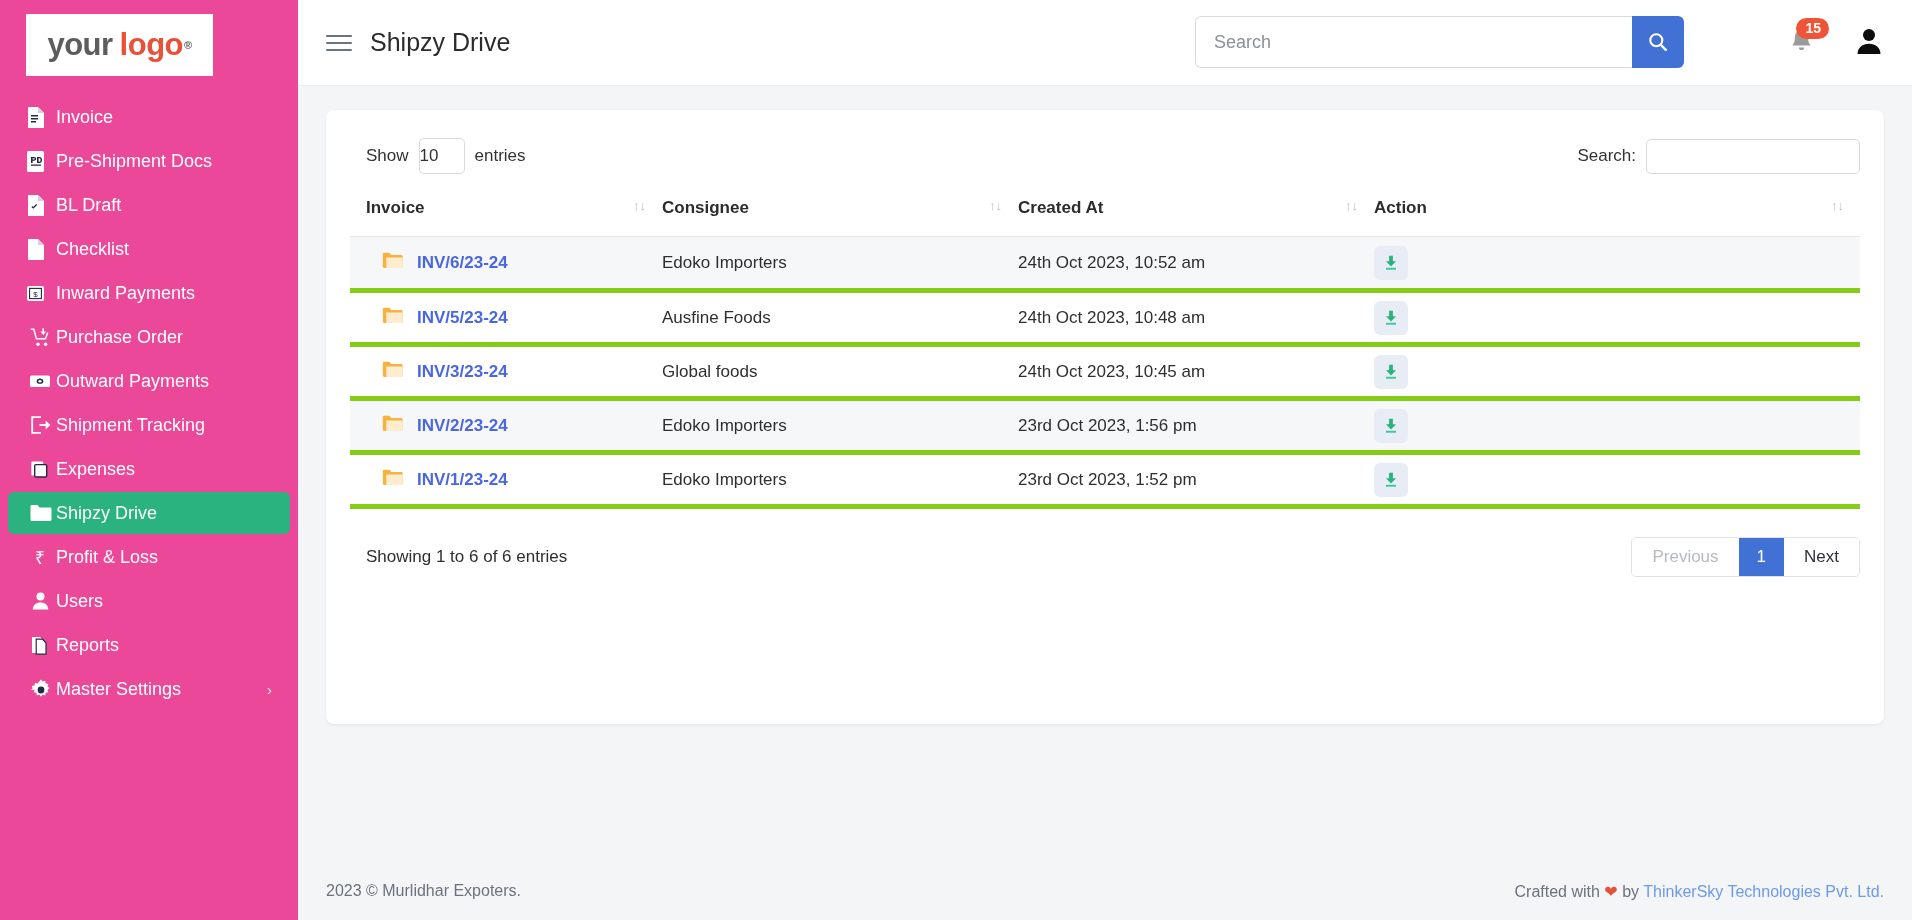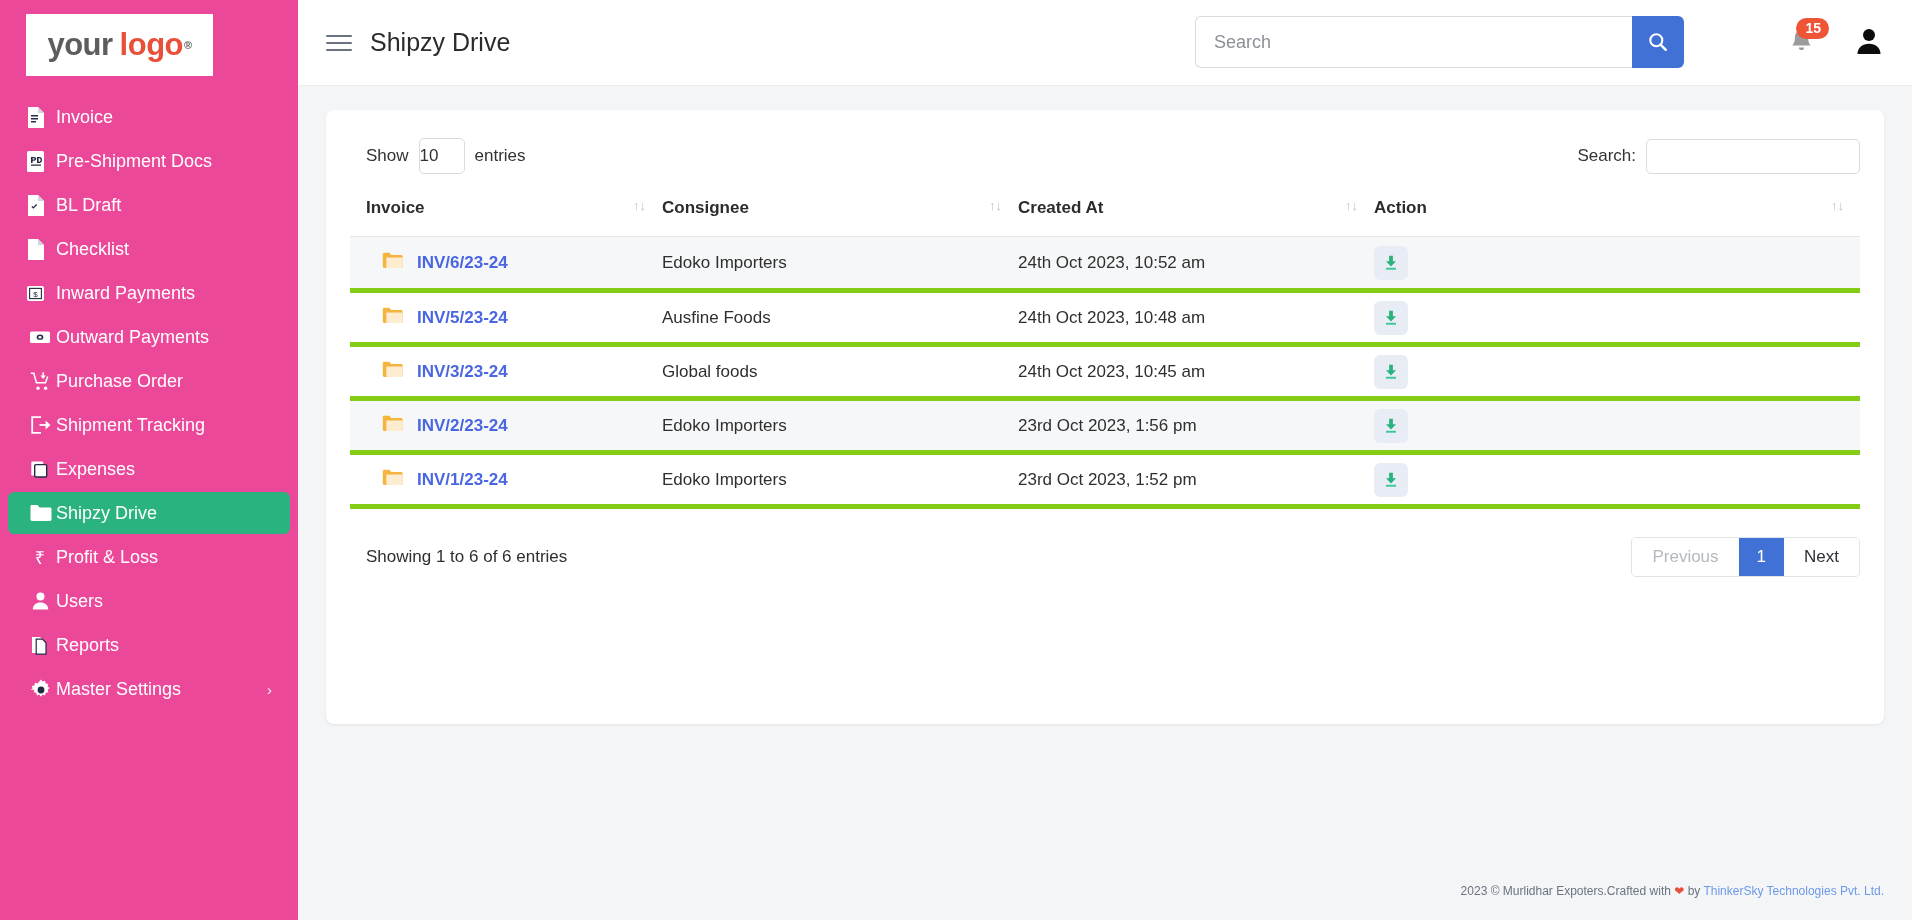--- a/index.html
+++ b/index.html
@@ -168,23 +168,23 @@
     border: none; background: #fff;
     font-size: 17px; font-family: "Liberation Sans", sans-serif;
     cursor: pointer; color: #2f3136;
   }
   .pager button.disabled { color: #b5b9bf; cursor: default; }
   .pager button.active { background: #4271d6; color: #ffffff; padding: 0 18px;}
 
   
   .footer {
     height: 58px; flex: 0 0 58px;
-    display: flex; align-items: center; justify-content: flex-end;
+    display: flex; align-items: center; justify-content: space-between;
     padding: 0 28px;
-    font-size: 12px; color: #6b7280;
+    font-size: 16px; color: #6b7280;
     background: #f4f5f7;
   }
   .footer a { color: #6d9ae8; text-decoration: none; cursor: pointer;}
   .heart { color: #e8503a; }
 </style>
 </head>
 <body>
 
 <div class="app">
 
@@ -245,36 +245,36 @@
           <svg width="21" height="17" viewBox="0 0 21 17">
               <rect x="1" y="1" width="17" height="15" rx="2" fill="#fff"></rect>
               <rect x="3.6" y="3.4" width="11.8" height="10.2" fill="none" stroke="#242a44" stroke-width="1.1"></rect>
               <text x="9.5" y="11.6" font-size="8" font-family="Liberation Sans" text-anchor="middle" fill="#242a44">$</text>
             </svg>
         </span>
         <span class="nav-label">Inward Payments</span>
       </div>
 
       <div class="nav-item">
-        <svg class="nav-ico" width="24" height="16" viewBox="0 0 24 16">
-            <rect x="1" y="2.5" width="20" height="11.5" rx="1.5" fill="#fff"></rect>
-            <ellipse cx="11" cy="8.2" rx="3.3" ry="2.6" fill="#242a44"></ellipse>
-            <ellipse cx="11" cy="8.2" rx="1.6" ry="1.2" fill="#fff"></ellipse>
-          </svg>
-        <span class="nav-label">Outward Payments</span>
-      </div>
-
-      <div class="nav-item">
         <svg class="nav-ico" width="22" height="21" viewBox="0 0 22 21">
             <path fill="none" stroke="#fff" stroke-width="1.5" d="M0.8 2.2h3l2.6 9.6h9.1l2.2-6.4"></path>
             <circle cx="8" cy="17.2" r="1.7" fill="#fff"></circle>
             <circle cx="15.6" cy="17.2" r="1.7" fill="#fff"></circle>
             <path fill="#fff" d="M12.4 1.2h1.6v3.3h2L13.2 8 10.4 4.5h2z"></path>
           </svg>
         <span class="nav-label">Purchase Order</span>
+      </div>
+
+      <div class="nav-item">
+        <svg class="nav-ico" width="24" height="16" viewBox="0 0 24 16">
+            <rect x="1" y="2.5" width="20" height="11.5" rx="1.5" fill="#fff"></rect>
+            <ellipse cx="11" cy="8.2" rx="3.3" ry="2.6" fill="#242a44"></ellipse>
+            <ellipse cx="11" cy="8.2" rx="1.6" ry="1.2" fill="#fff"></ellipse>
+          </svg>
+        <span class="nav-label">Outward Payments</span>
       </div>
 
       <div class="nav-item">
         <svg class="nav-ico" width="22" height="20" viewBox="0 0 22 20">
             <path fill="none" stroke="#fff" stroke-width="1.8" d="M11 2.2H2.2v15.6H11"></path>
             <path fill="none" stroke="#fff" stroke-width="1.8" d="M9.5 10h10"></path>
             <path fill="#fff" d="M15.6 5.6L20.4 10l-4.8 4.4v-8.8z"></path>
           </svg>
         <span class="nav-label">Shipment Tracking</span>
       </div>

